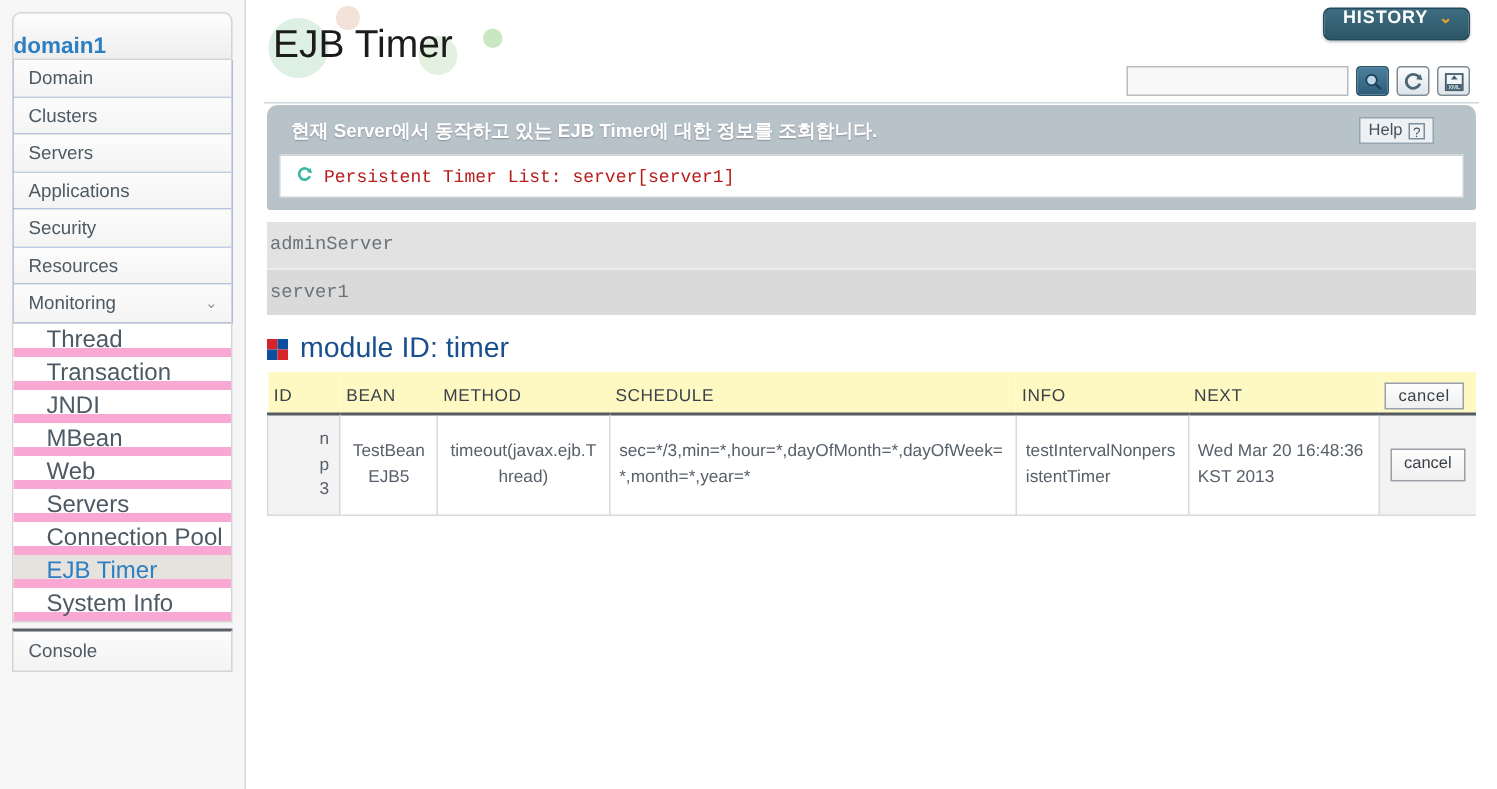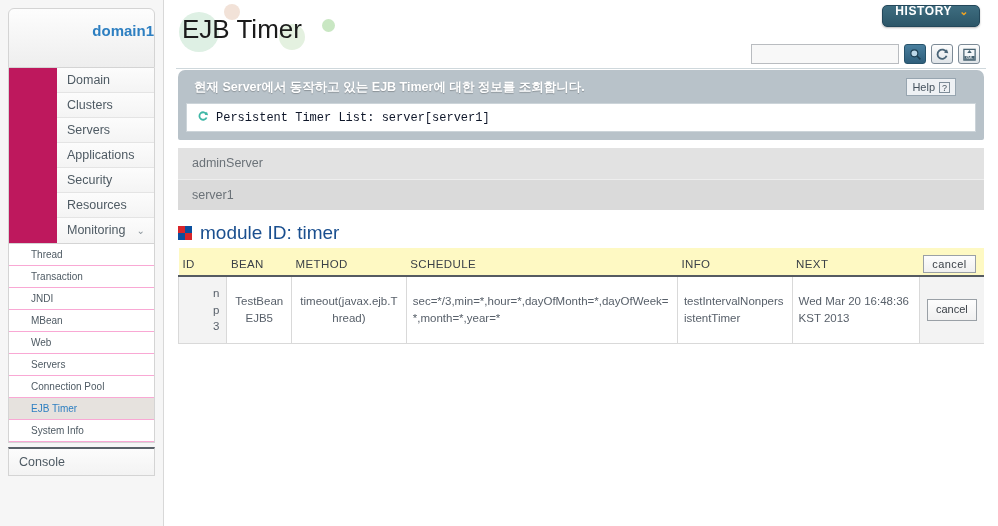--- a/index.html
+++ b/index.html
@@ -16,53 +16,53 @@
 
   
   #sidebar {
     position: absolute; left: 0; top: 0;
     width: 164px; height: 526px;
     background: #f6f6f6;
     border-right: 1px solid #d8d8d8;
     padding: 8px 8px 0 8px;
   }
   .domain-header {
-    height: 60px; line-height: 44px;
-    text-align: right;
+    height: 32px; line-height: 44px;
+    text-align: left;
     background: linear-gradient(#fdfdfd, #eeeeee);
     border: 1px solid #d4d4d4;
     border-radius: 6px 6px 0 0;
     color: #2d7fc1;
     font-size: 15px;
     font-weight: bold;
   }
-  .nav-group { border: 1px solid #d4d4d4; border-top: none; background: #be185d; padding-left: 48px; }
+  .nav-group { border: 1px solid #d4d4d4; border-top: none; background: #1d4ed8; }
   .nav-item {
     height: 25px; line-height: 25px;
     padding: 0 10px;
     font-size: 12.5px;
     color: #4e5a63;
     border-bottom: 1px solid #e4e4e4;
     background: linear-gradient(#fcfcfc, #f4f4f4);
     cursor: pointer;
     position: relative;
     white-space: nowrap;
   }
   .nav-item:last-child { border-bottom: none; }
   .nav-item .chev {
     position: absolute; right: 9px; top: 0;
     color: #8a949b; font-size: 10px;
   }
   .subnav { border: 1px solid #d4d4d4; border-top: none; background: #fff; }
   .subnav-item {
     height: 22px; line-height: 22px;
     padding: 0 10px 0 22px;
-    font-size: 10px;
+    font-size: 16px;
     color: #4e5a63;
-    border-bottom: 1px solid #f9a8d4;
+    border-bottom: 6px solid #f9a8d4;
     background: #fff;
     cursor: pointer;
     white-space: nowrap;
   }
   .subnav-item.active { background: #e6e2de; color: #2d7fc1; }
   .console-group {
     margin-top: 4px;
     border: 1px solid #d4d4d4;
     border-top: 2px solid #5a6168;
     background: linear-gradient(#fcfcfc, #f3f3f3);
@@ -147,21 +147,21 @@
     padding: 3px 6px 7px 8px;
     text-shadow: 0 1px 1px rgba(0,0,0,.25);
   }
   .banner-body {
     background: #ffffff;
     border: 1px solid #ccd4d9;
     padding: 6px 10px;
     display: flex; align-items: center; gap: 7px;
     font-family: "Liberation Mono", monospace;
     font-size: 12px;
-    color: #0f172a;
+    color: #b91c1c;
   }
   .cycle-icon { color: #3fb7a6; font-size: 13px; line-height: 1; }
 
   .help-btn {
     position: absolute; right: 28px; top: 8px;
     height: 18px;
     padding: 0 5px;
     display: flex; align-items: center; gap: 4px;
     background: #eef1f4;
     border: 1px solid #97a5b0;
@@ -173,24 +173,25 @@
     display: inline-block;
     width: 11px; height: 11px; line-height: 10px;
     border: 1px solid #7e8d99;
     text-align: center; font-size: 9px; color: #44515c;
   }
 
   
   .server-list { position: absolute; left: 14px; right: 14px; top: 148px; }
   .server-row {
     height: 31px; line-height: 31px;
-    padding-left: 14px;
+    padding-left: 2px;
     font-size: 12.5px;
     color: #6b7278;
     cursor: pointer;
+    font-family: Liberation Mono, monospace;
   }
   .server-row.light { background: #e2e2e2; }
   .server-row.dark  { background: #dadada; border-top: 1px solid #eeeeee; }
 
   
   .module-head {
     position: absolute; left: 14px; top: 222px;
     display: flex; align-items: center; gap: 8px;
   }
   .mod-icon { width: 14px; height: 14px; position: relative; }

